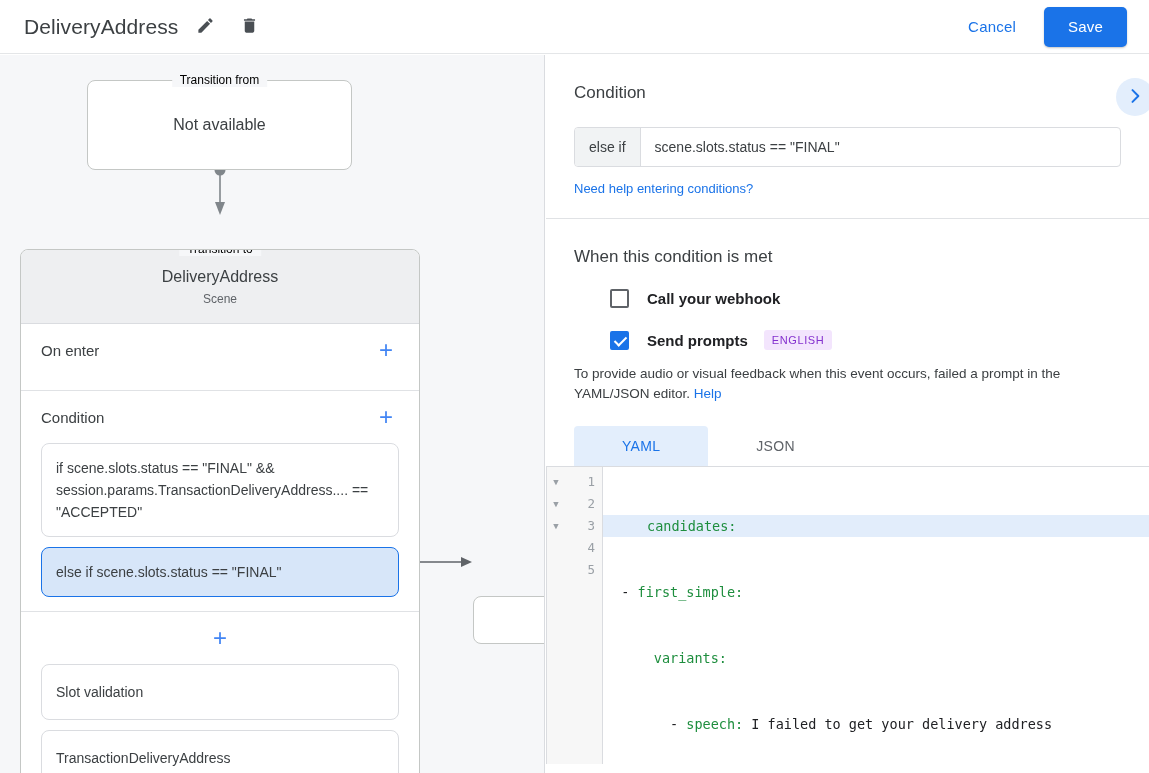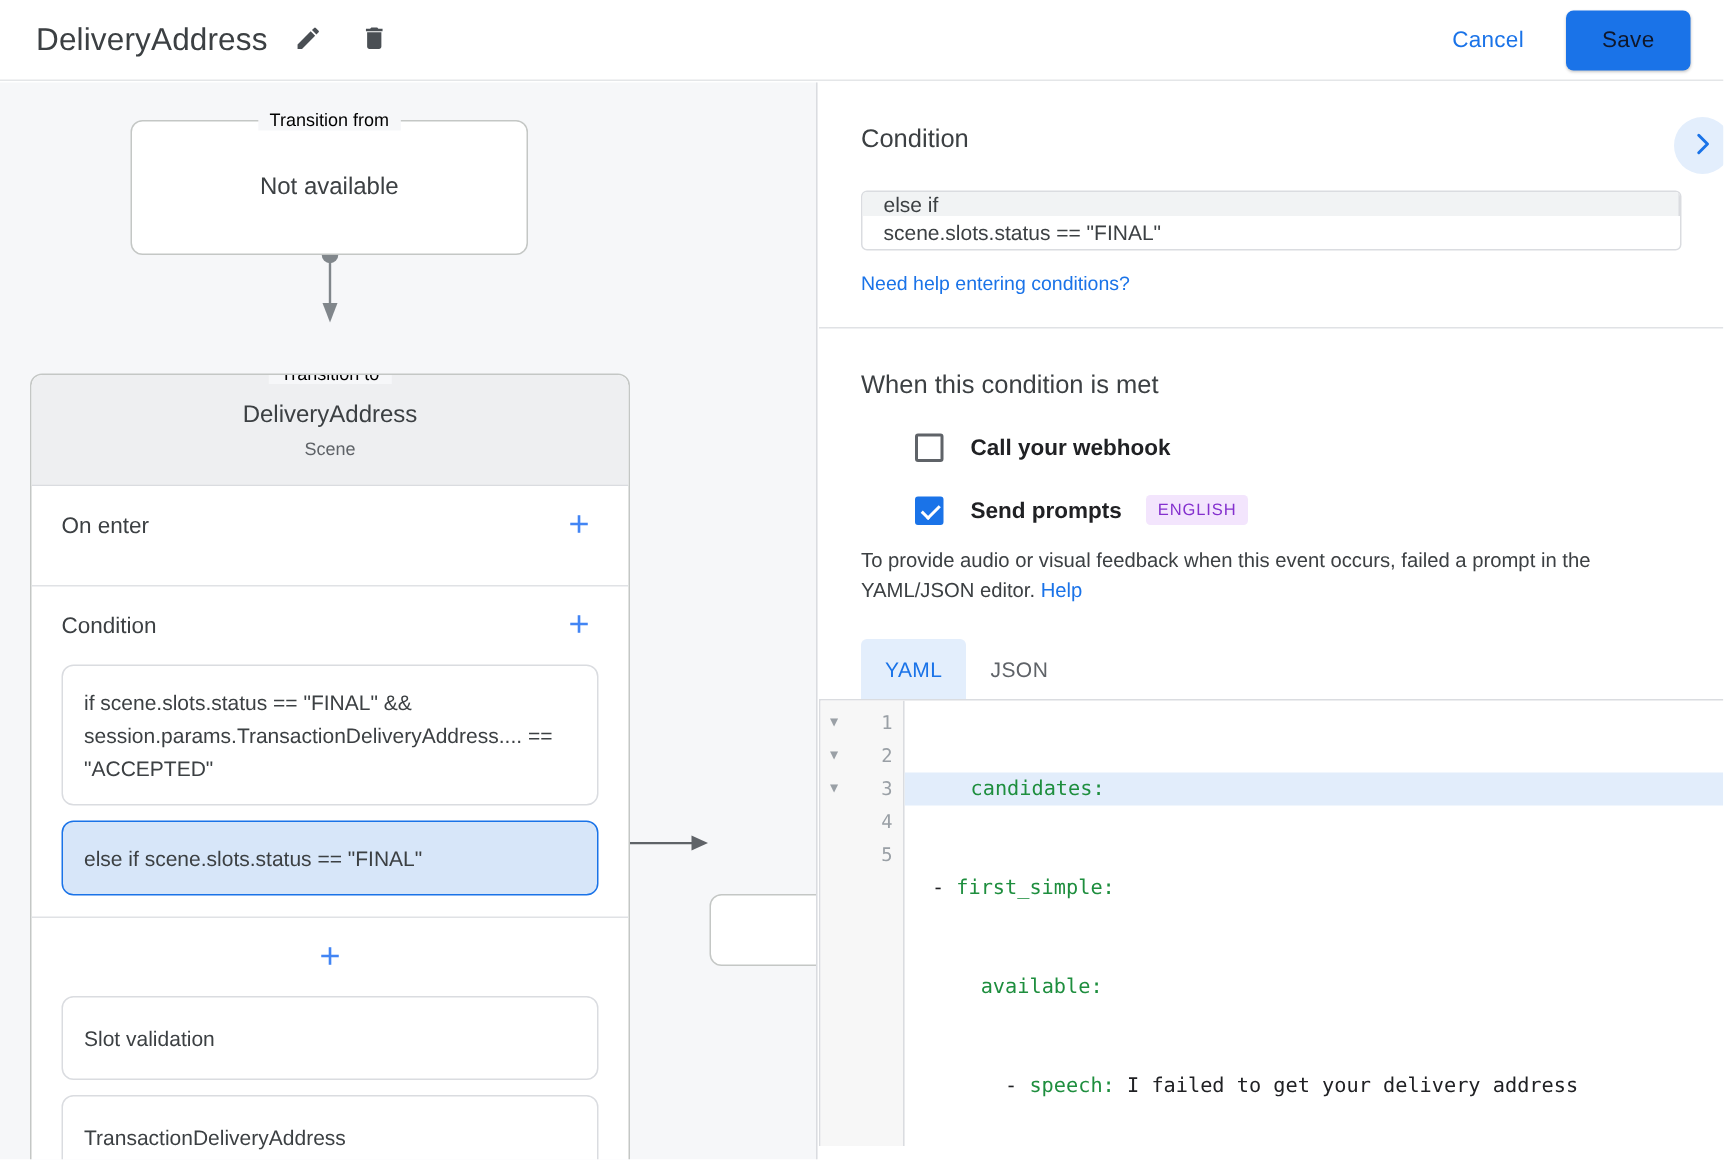--- a/index.html
+++ b/index.html
@@ -51,21 +51,21 @@
     border: none;
     padding: 8px 12px;
     cursor: pointer;
     border-radius: 4px;
     font-family: inherit;
     letter-spacing: .2px;
   }
   .save-btn {
     margin-left: 16px; margin-right: 22px;
     background: #1a73e8;
-    color: #0f172a;
+    color: #ffffff;
     font-size: 15px;
     border: none;
     border-radius: 5px;
     padding: 0 24px;
     height: 40px;
     cursor: pointer;
     font-family: inherit;
     letter-spacing: .2px;
     box-shadow: 0 1px 2px rgba(60,64,67,.3);
   }
@@ -205,21 +205,20 @@
     padding-bottom: 0;
   }
   .cond-row {
     margin-top: 24px;
     display: flex;
     border: 1px solid #dadce0;
     border-radius: 4px;
     height: 40px;
     overflow: hidden;
     background: #ffffff;
-    flex-direction: column;
   }
   .cond-prefix {
     background: #f1f3f4;
     border-right: 1px solid #dadce0;
     display: flex; align-items: center;
     padding: 0 14px;
     font-size: 14px;
     color: #3c4043;
     white-space: nowrap;
   }
@@ -304,21 +303,21 @@
   }
   .desc a { color: #1a73e8; text-decoration: none; cursor: pointer; }
 
   .tabs {
     display: flex;
     margin-top: 22px;
   }
   .tab {
     font-size: 14px;
     color: #5f6368;
-    padding: 12px 16px;
+    padding: 12px 48px;
     cursor: pointer;
     user-select: none;
     letter-spacing: .3px;
     text-align: center;
   }
   .tab.active {
     color: #1a73e8;
     background: #e3eefc;
     border-radius: 4px 4px 0 0;
   }
@@ -517,21 +516,21 @@
         </div>
         <div class="gutter-row">
           <span class="fold"></span>
           <span class="lineno">5</span>
         </div>
       </div>
 
       <div class="code">
         <div class="code-line cur"><span class="tok-punct"></span><span class="tok-key">candidates</span><span class="tok-key">:</span><span class="tok-str"></span></div>
         <div class="code-line"><span class="tok-punct">  - </span><span class="tok-key">first_simple</span><span class="tok-key">:</span><span class="tok-str"></span></div>
-        <div class="code-line"><span class="tok-punct">      </span><span class="tok-key">available</span><span class="tok-key">:</span><span class="tok-str"></span></div>
+        <div class="code-line"><span class="tok-punct">      </span><span class="tok-key">variants</span><span class="tok-key">:</span><span class="tok-str"></span></div>
         <div class="code-line"><span class="tok-punct">        - </span><span class="tok-key">speech</span><span class="tok-key">:</span><span class="tok-str"> I failed to get your delivery address</span></div>
         
       </div>
     </div>
 
     <button class="fab-next">
       <span>
         <svg width="20" height="20" viewBox="0 0 24 24" fill="none" stroke="#1a73e8" stroke-width="2.4" stroke-linecap="round" stroke-linejoin="round">
           <polyline points="9 5 16 12 9 19"></polyline>
         </svg>

